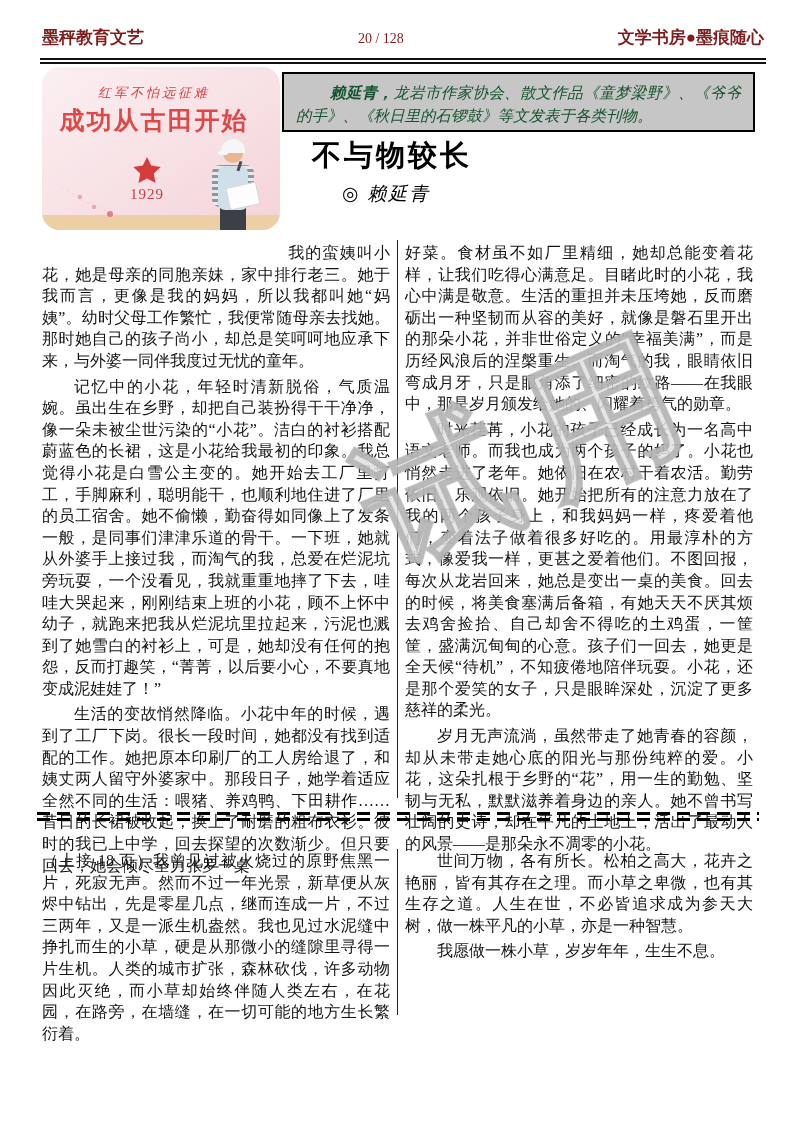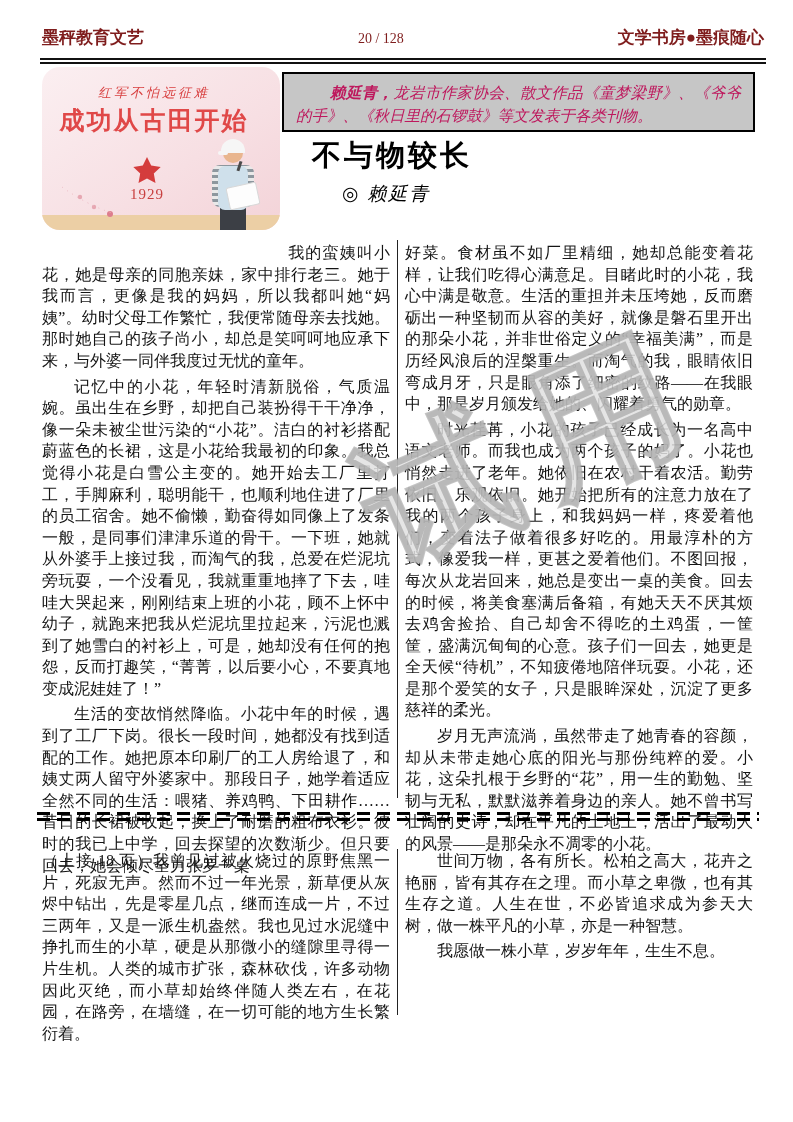--- a/index.html
+++ b/index.html
@@ -19,21 +19,21 @@
   .header-rule{
     position:absolute;left:40px;top:58px;width:726px;height:2px;
     border-top:2px solid #111;border-bottom:2px solid #111;
   }
   
   .photo{position:absolute;left:42px;top:67px;width:238px;height:163px;}
   
   .bio-box{
     position:absolute;left:282px;top:72px;width:473px;height:60px;box-sizing:border-box;
     background:#c6c6c6;border:2px solid #000;padding:7px 12px 0 12px;
-    font-style:italic;font-size:15.5px;line-height:23px;text-align:justify;color:#be185d;
+    font-style:italic;font-size:15.5px;line-height:23px;text-align:justify;color:#14532d;
   }
   .bio-box p{margin:0;text-indent:2.2em;}
   .bio-name{font-weight:bold;}
   
   .article-title{
     position:absolute;left:312px;top:136px;margin:0;
     font-family:"Liberation Sans","DejaVu Sans",sans-serif;
     font-size:29px;font-weight:900;letter-spacing:3px;color:#000;
   }
   .article-author{

